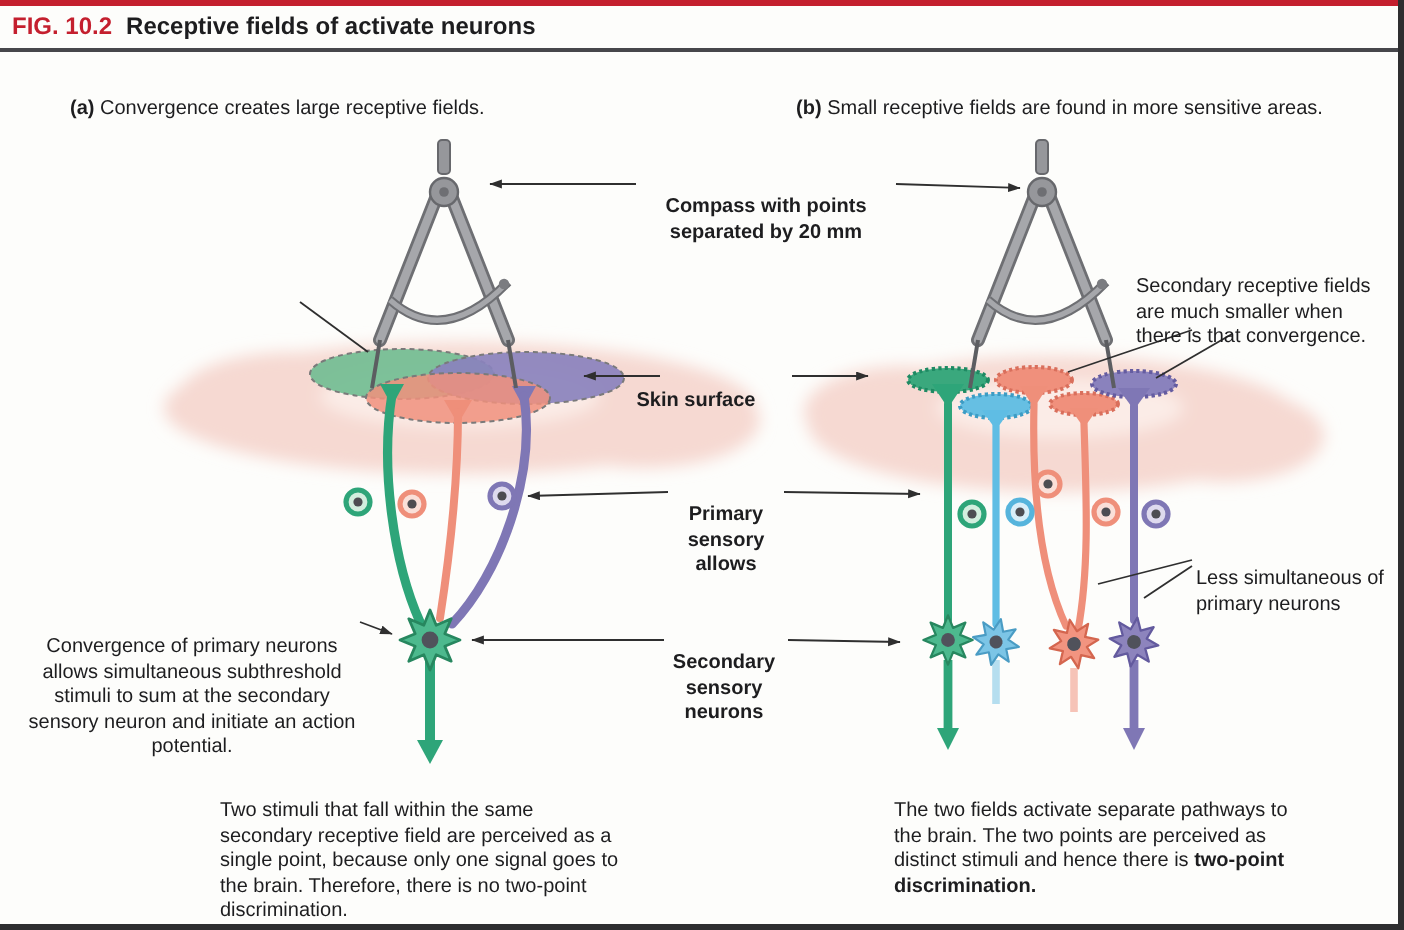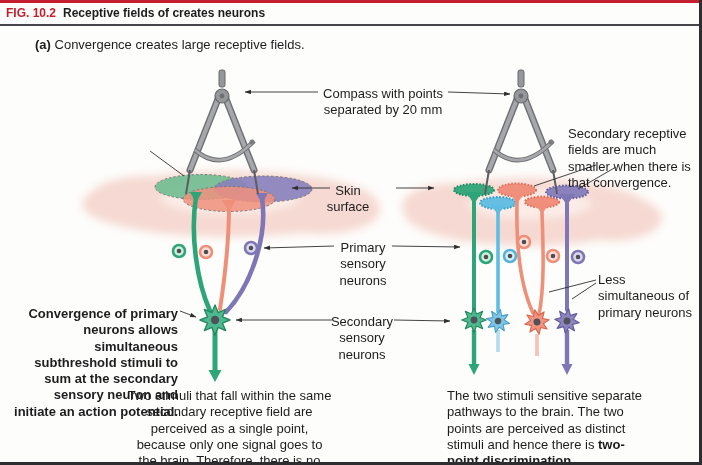--- a/index.html
+++ b/index.html
@@ -6,33 +6,33 @@
   .fig{
     position:relative;width:702px;height:465px;background:#fdfdfb;
     font-family:"Liberation Sans","DejaVu Sans",sans-serif;color:#1d1d1f;
     border-right:3px solid #2e2e30;border-bottom:3px solid #2e2e30;
     box-sizing:border-box;overflow:hidden;
   }
   .topline{position:absolute;left:0;top:0;width:100%;height:3px;background:#c41f2e;}
   .titlebar{position:absolute;left:6px;top:6px;font-size:12px;font-weight:bold;white-space:nowrap;}
   .titlebar .figlabel{color:#c41f2e;margin-right:7px;margin-top:28px;}
   .rule{position:absolute;left:0;top:24px;width:100%;height:2px;background:#47474b;}
-  .lbl{position:absolute;font-size:13px;line-height:1.25;}
+  .lbl{position:absolute;font-size:10px;line-height:1.25;margin-top:12px;}
   .bold{font-weight:bold;}
-  .center{text-align:center;}
-  .right{text-align:right;font-weight:bold;}
+  .center{text-align:center;font-weight:bold;}
+  .right{text-align:center;}
   svg{position:absolute;left:0;top:0;}
 </style>
 </head>
 <body>
 
 <div class="fig">
   <div class="topline"></div>
   <div class="titlebar">
-    <span class="figlabel">FIG. 10.2</span><span>Receptive fields of creates neurons</span>
+    <span class="figlabel">FIG. 10.2</span><span>Receptive fields of activate neurons</span>
   </div>
   <div class="rule"></div>
 
   <svg width="702" height="465" viewBox="0 0 702 465">
     <defs>
       <marker id="arr" markerWidth="8" markerHeight="6" refX="6.6" refY="2.5" orient="auto">
         <path d="M0,0 L7,2.5 L0,5 Z" fill="#2f2f2f"></path>
       </marker>
       <filter id="soft" x="-30%" y="-30%" width="160%" height="160%">
         <feGaussianBlur stdDeviation="4"></feGaussianBlur>
@@ -151,26 +151,30 @@
       <line x1="616" y1="167" x2="578" y2="189"></line>
       <line x1="596" y1="280" x2="549" y2="292"></line>
       <line x1="596" y1="283" x2="572" y2="299"></line>
     </g>
   </svg>
 
   <div class="lbl" style="left:35px;top:37px;width:320px;">
     <span class="bold">(a)</span>
     <span>Convergence creates large receptive fields.</span>
   </div>
+  <div class="lbl" style="left:398px;top:37px;width:300px;">
+    <span class="bold">(b)</span>
+    <span>Small receptive fields are found in more sensitive areas.</span>
+  </div>
 
   <div class="lbl center" style="left:318px;top:86px;width:130px;">Compass with points separated by 20 mm</div>
   <div class="lbl center" style="left:316px;top:183px;width:64px;">Skin surface</div>
-  <div class="lbl center" style="left:334px;top:240px;width:58px;">Primary sensory neurons</div>
+  <div class="lbl center" style="left:334px;top:240px;width:58px;">Primary sensory allows</div>
   <div class="lbl center" style="left:330px;top:314px;width:64px;">Secondary sensory neurons</div>
   <div class="lbl right" style="left:14px;top:306px;width:164px;">Convergence of primary neurons allows simultaneous subthreshold stimuli to sum at the secondary sensory neuron and initiate an action potential.</div>
   <div class="lbl" style="left:568px;top:126px;width:128px;">Secondary receptive fields are much smaller when there is that convergence.</div>
   <div class="lbl" style="left:598px;top:272px;width:100px;">Less simultaneous of primary neurons</div>
 
-  <div class="lbl" style="left:127px;top:388px;width:205px;text-align:center;">Two stimuli that fall within the same secondary receptive field are perceived as a single point, because only one signal goes to the brain. Therefore, there is no two-point discrimination.</div>
+  <div class="lbl" style="left:110px;top:388px;width:205px;">Two stimuli that fall within the same secondary receptive field are perceived as a single point, because only one signal goes to the brain. Therefore, there is no two-point discrimination.</div>
   <div class="lbl" style="left:447px;top:388px;width:206px;">
-    <span>The two stimuli sensitive separate pathways to the brain. The two points are perceived as distinct stimuli and hence there is </span><span class="bold">two-point discrimination.</span>
+    <span>The two fields activate separate pathways to the brain. The two points are perceived as distinct stimuli and hence there is </span><span class="bold">two-point discrimination.</span>
   </div>
 </div>
 
 </body></html>

